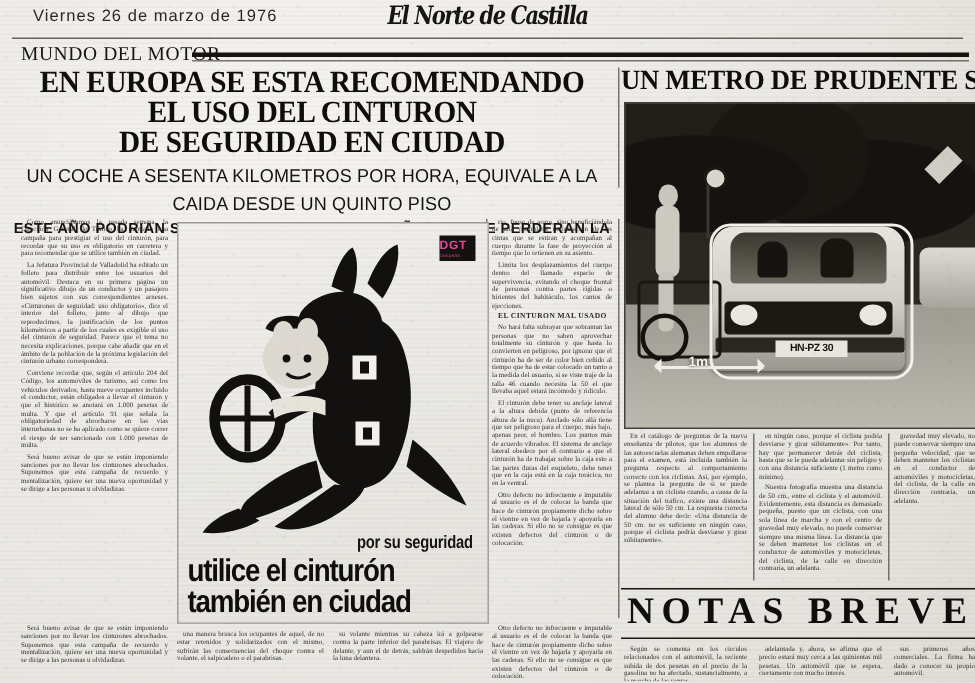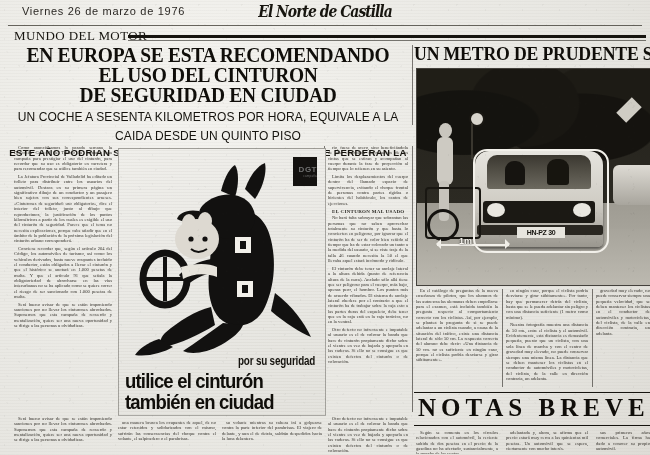--- a/index.html
+++ b/index.html
@@ -121,23 +121,23 @@
   
   .ad{
     position:absolute;left:118px;top:148px;width:206px;height:266px;
     background:
       repeating-linear-gradient(0deg, rgba(130,125,115,.07) 0 1px, rgba(255,255,255,0) 1px 3px),
       linear-gradient(160deg,#f0efeb 0%,#e4e3de 100%);
     border:1px solid rgba(40,37,32,.35);
     overflow:hidden;
   }
   .ad-logo{
-    position:absolute;right:8px;top:8px;width:24px;height:29px;
-    display:flex;flex-direction:column;align-items:flex-end;justify-content:center;
-    background:#141210;color:#737373;
+    position:absolute;right:8px;top:8px;width:24px;height:17px;
+    display:flex;flex-direction:column;align-items:flex-start;justify-content:center;
+    background:#141210;color:#ec4899;
     font-family:"Liberation Sans",sans-serif;
   }
   .ad-logo .lg{font-size:8px;font-weight:700;letter-spacing:.5px;line-height:8px;}
   .ad-logo .sb{font-size:3px;letter-spacing:.2px;line-height:4px;opacity:.9;}
 
   .roo{position:absolute;left:6px;top:12px;width:196px;height:200px;}
   .ad-tag{
     position:absolute;right:10px;top:205px;
     font-family:"Liberation Sans",sans-serif;
     font-weight:700;font-size:12px;letter-spacing:-.2px;

